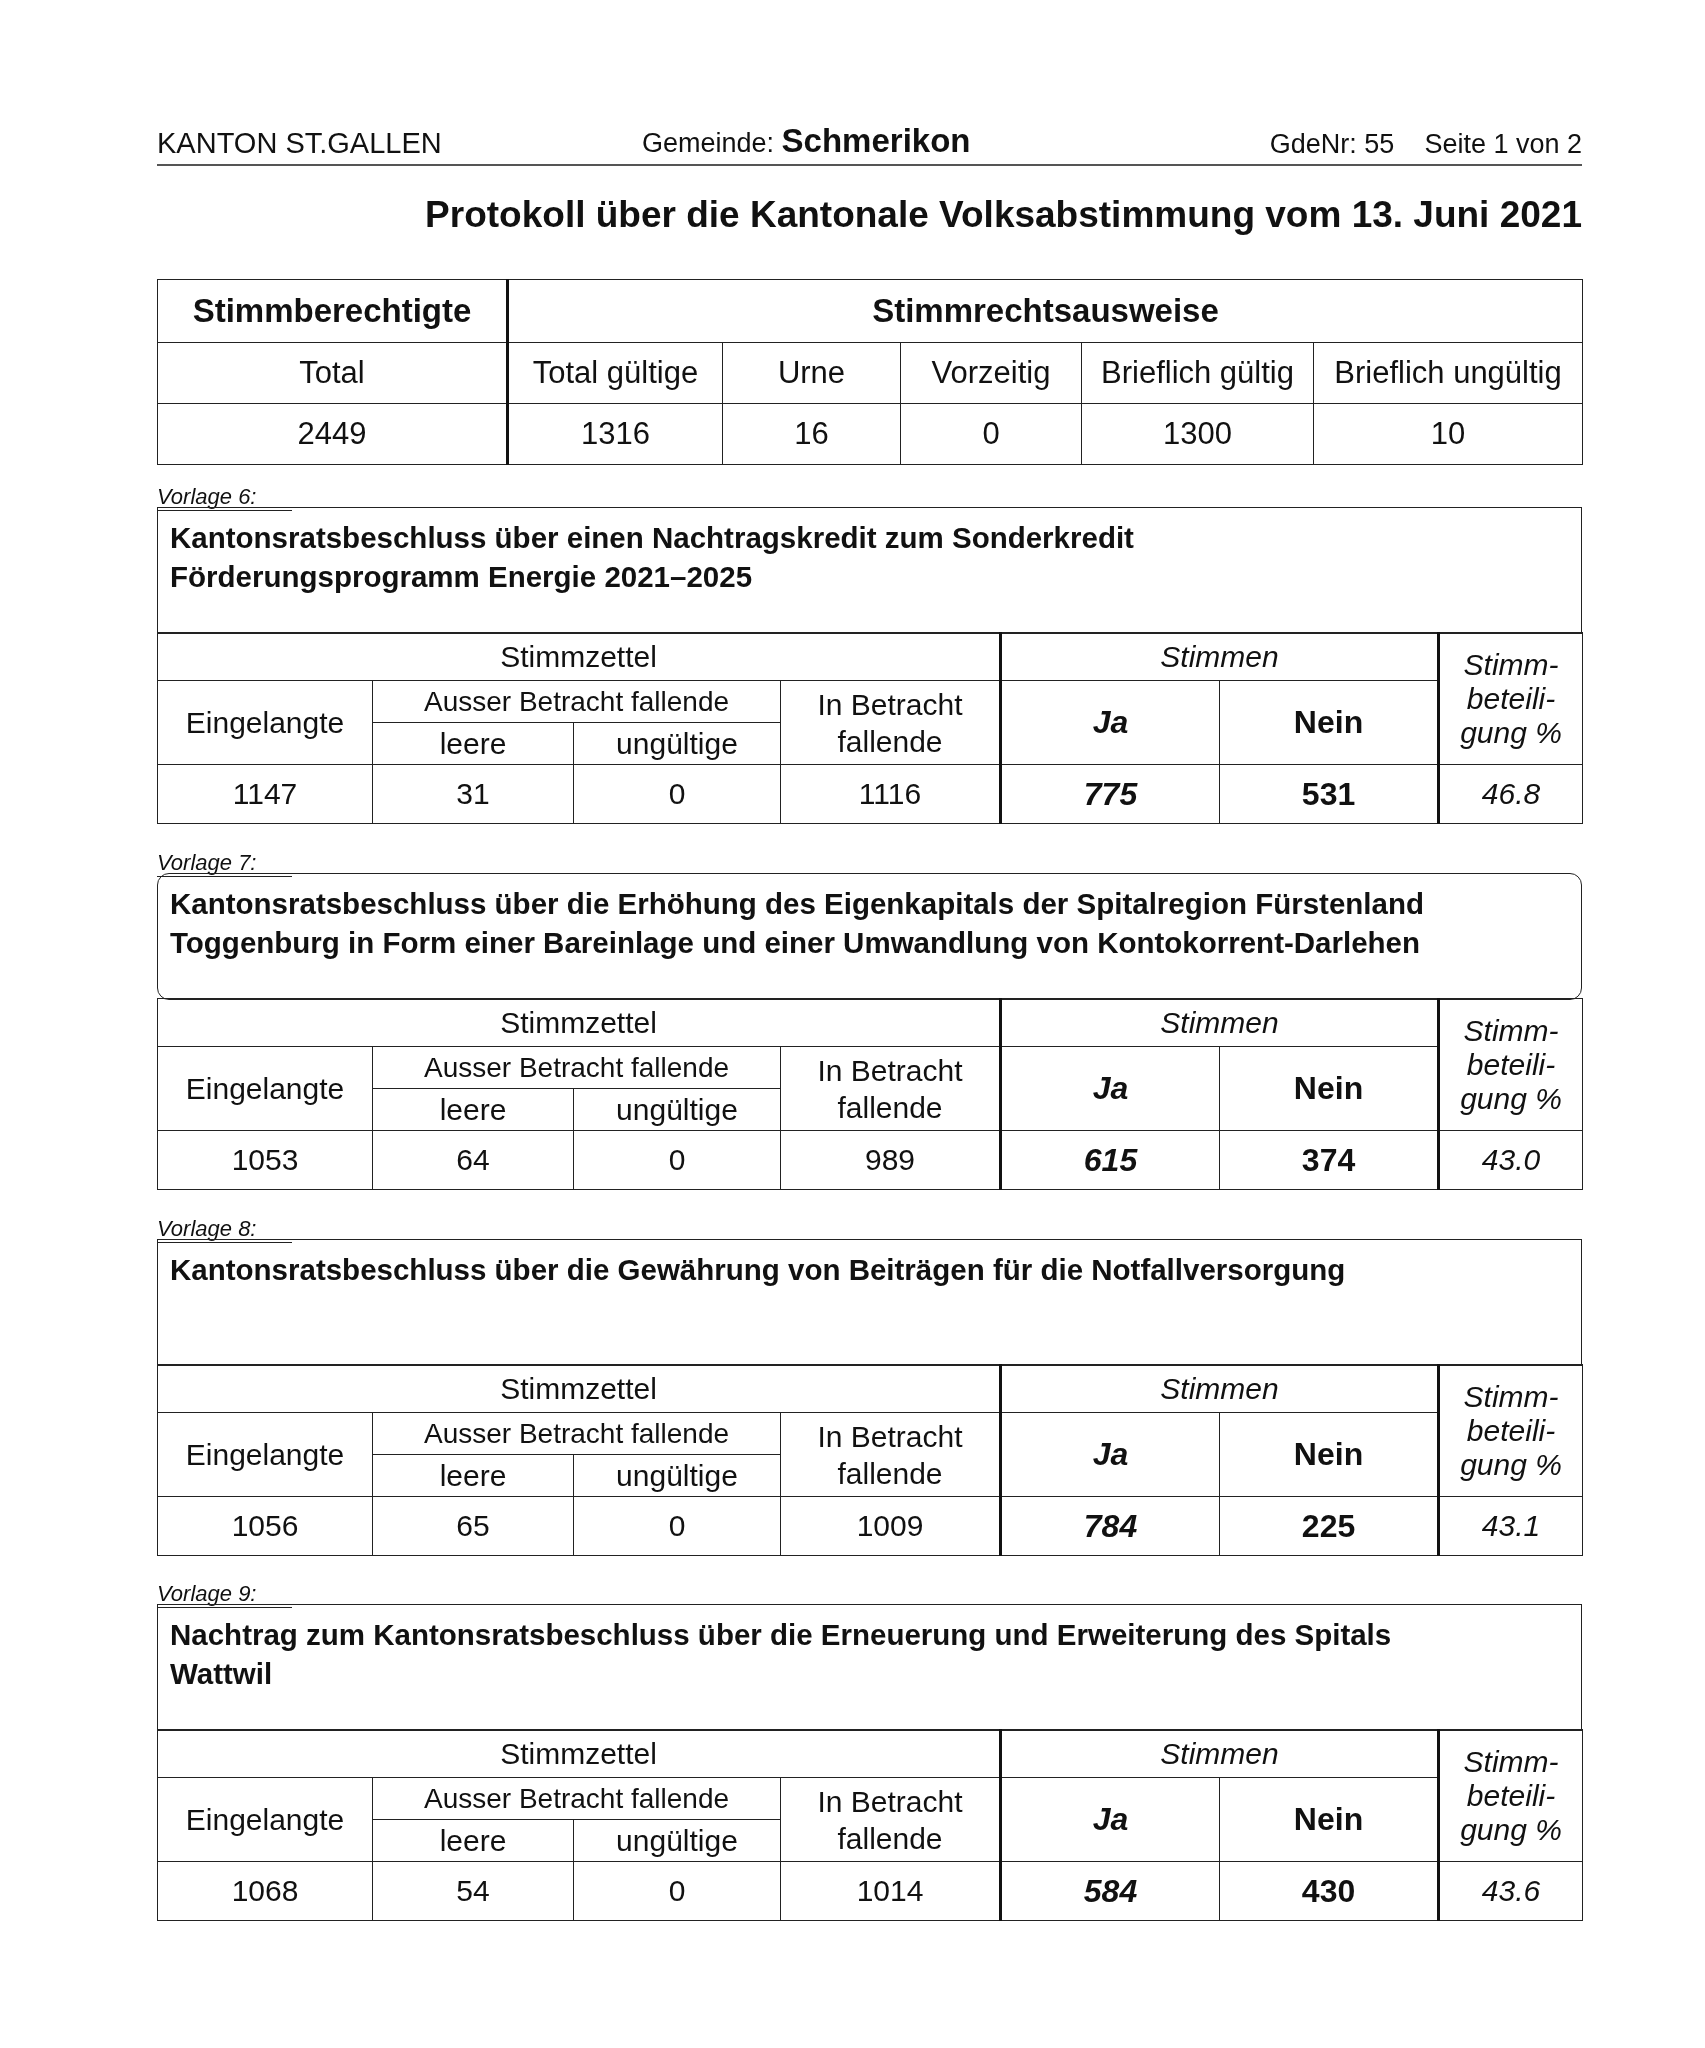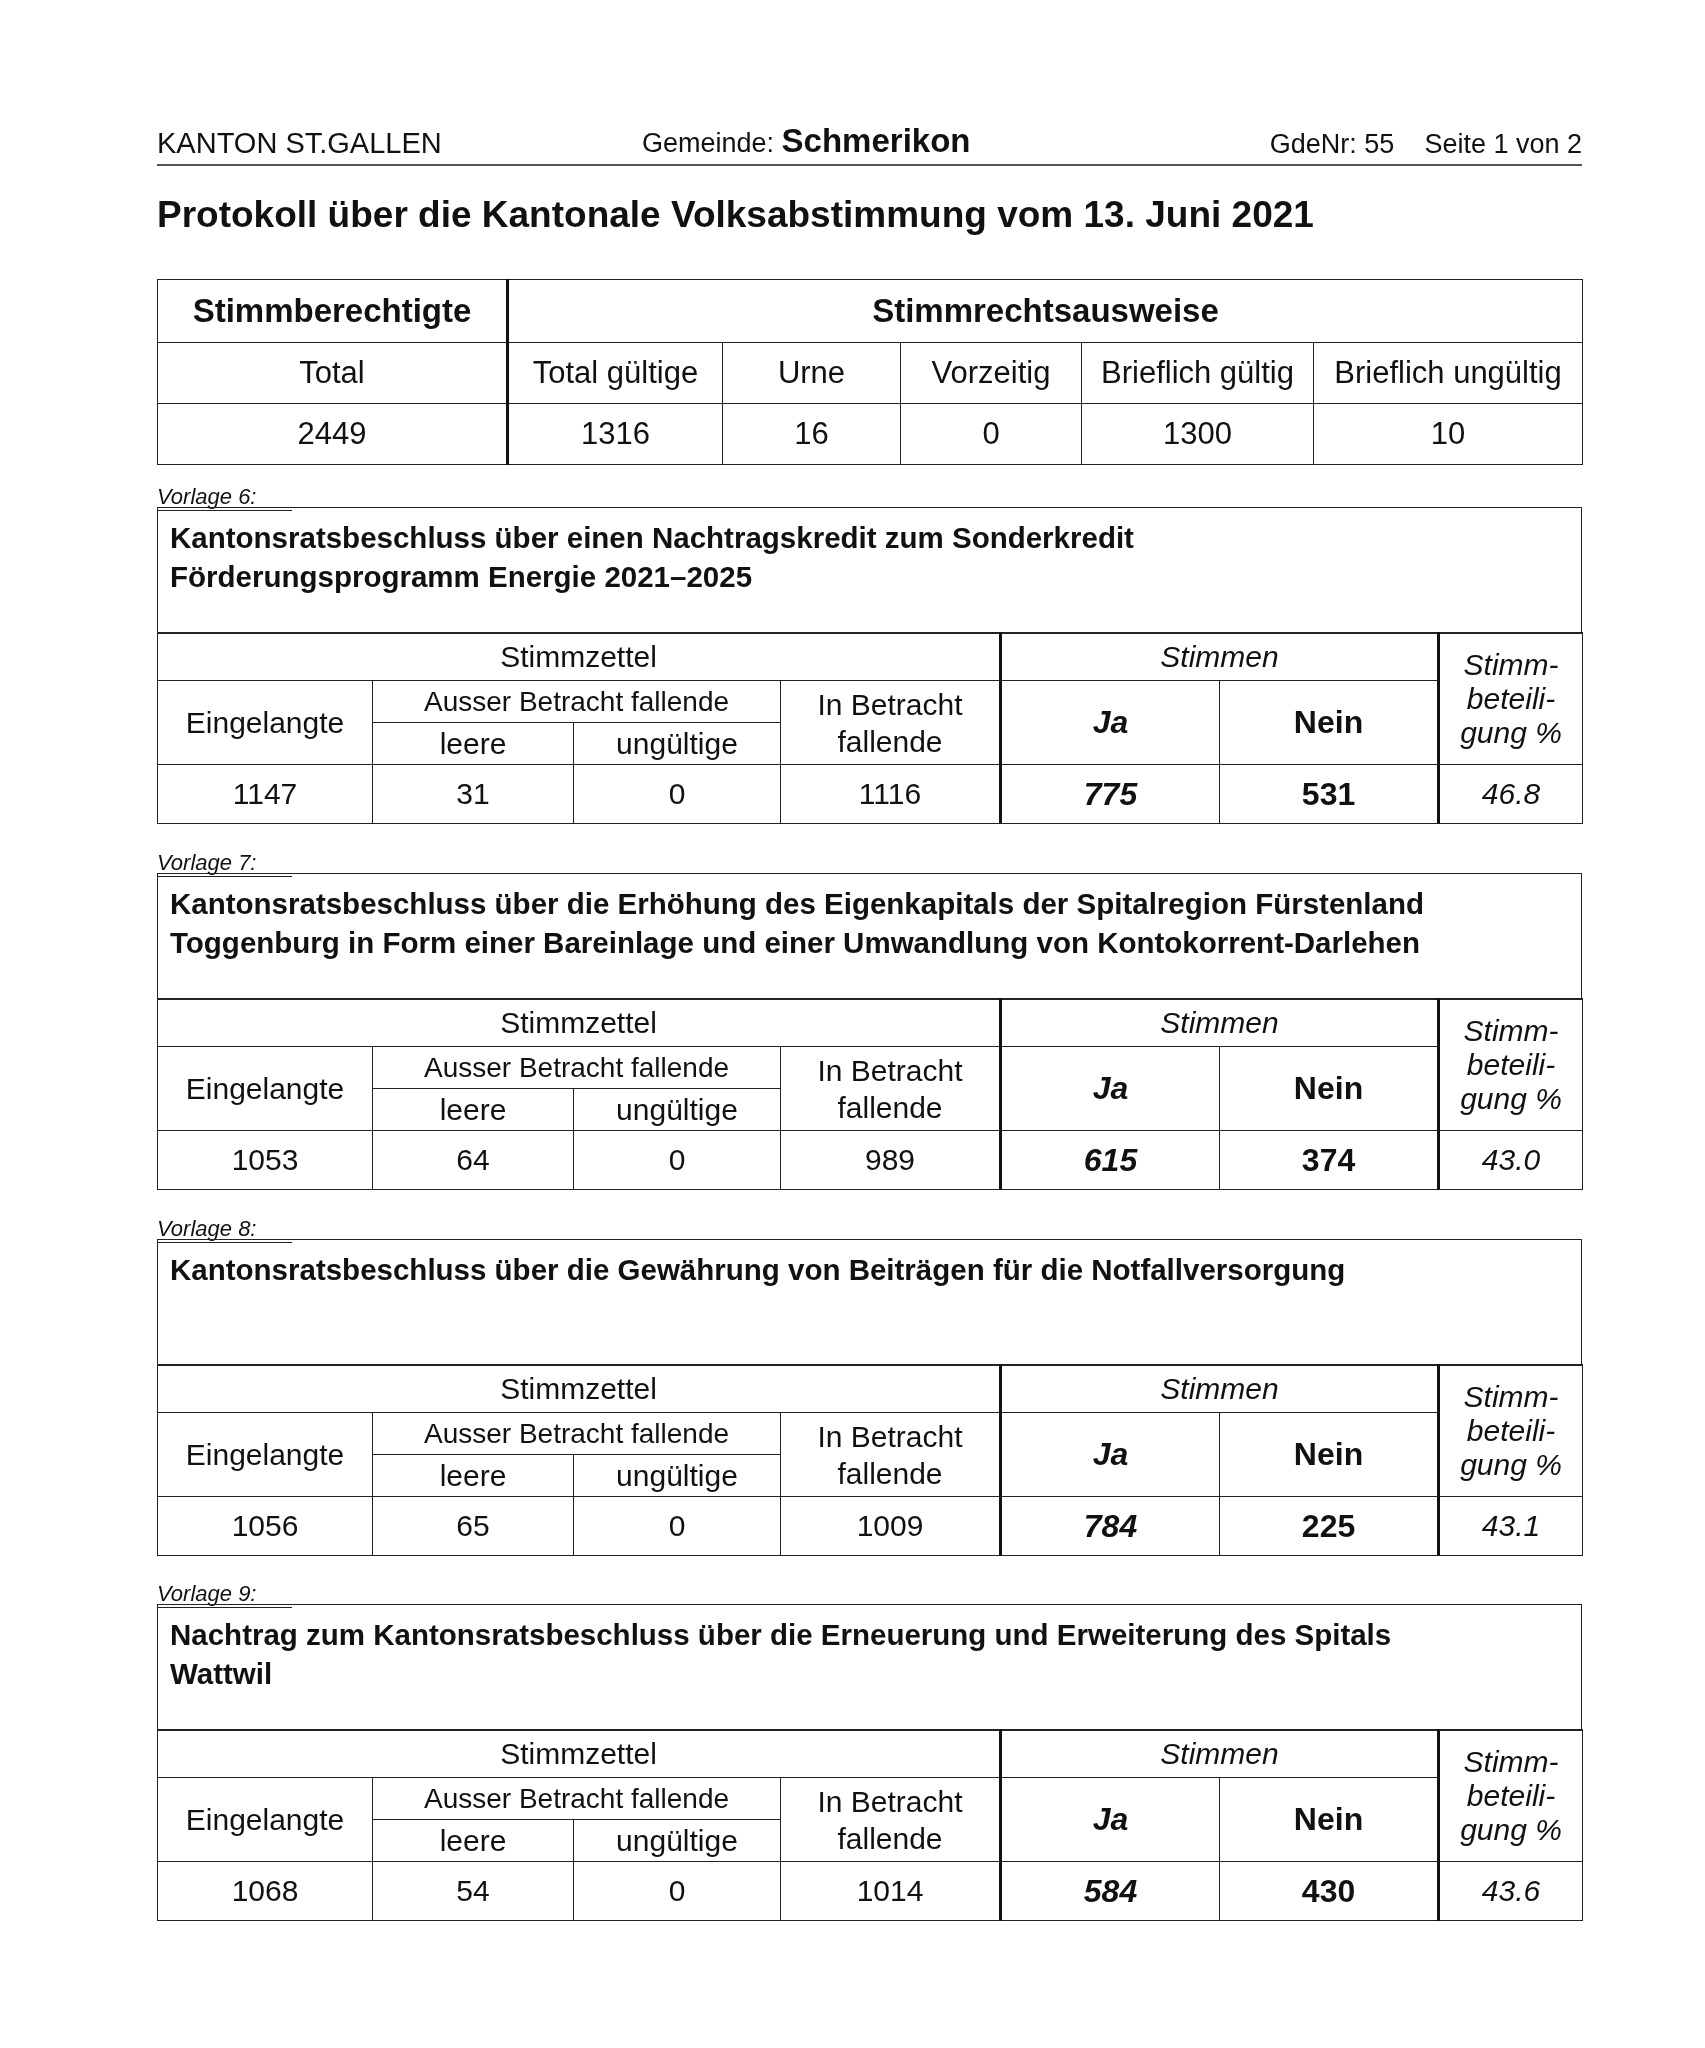--- a/index.html
+++ b/index.html
@@ -2,21 +2,21 @@
 <html><head>
 <meta charset="utf-8">
 <style>
   html, body { margin:0; padding:0; background:#ffffff; }
   body { width:1705px; height:2048px; position:relative; font-family:"Liberation Sans", sans-serif; color:#111; overflow:hidden; }
   .hdr { position:absolute; left:157px; top:112px; width:1425px; height:44px; border-bottom:2px solid #555;margin-top:8px; }
   .hdr .k { position:absolute; left:0; bottom:4px; font-size:29px; }
   .hdr .g { position:absolute; left:485px; bottom:4px; font-size:27px; }
   .hdr .g b { font-size:33px; font-weight:bold; }
   .hdr .r { position:absolute; right:0; bottom:4px; font-size:27px; white-space:pre; }
-  .title { position:absolute; left:157px; width:1425px; top:194px; text-align:left; font-size:37px; font-weight:bold; }
+  .title { position:absolute; left:157px; width:1425px; top:194px; text-align:right; font-size:37px; font-weight:bold; }
   table { border-collapse:collapse; position:absolute; left:157px; width:1425px; table-layout:fixed; }
   td { border:1.5px solid #222; text-align:center; vertical-align:middle; padding:0; font-size:31px; }
   .top td { height:60px; }
   .top .h { font-weight:bold; font-size:33px; height:62px; }
   .vlabel { position:absolute; left:157px; font-size:22px; font-style:italic; width:135px; border-bottom:1.5px solid #222; }
   .vbox { position:absolute; left:157px; width:1423px; border:1.5px solid #222; }
   .vtitle { padding:10px 12px 0 12px; font-size:29.5px; font-weight:bold; line-height:39px; height:116px; box-sizing:border-box; }
   .vt td { font-size:30px; }
   .vt .sub { font-size:28px; }
   .vt .b { font-weight:bold; font-size:32px; }
@@ -111,21 +111,21 @@
         <td class="thick-l b">775</td>
         <td class="b">531</td>
         <td class="thick-l">46.8</td>
       </tr>
     </tbody>
       </table>
   </div>
 
   <div>
     <div class="vlabel" style="top: 850px;">Vorlage 7:</div>
-    <div class="vbox" style="top: 873px; height: 125px;">
+    <div class="vbox" style="top: 873px; height: 125px; border-radius: 12px;">
       <div class="vtitle">
         <div>Kantonsratsbeschluss über die Erhöhung des Eigenkapitals der Spitalregion Fürstenland</div>
         <div>Toggenburg in Form einer Bareinlage und einer Umwandlung von Kontokorrent-Darlehen</div>
       </div>
     </div>
     <table class="vt" style="top: 998px;">
       <colgroup>
           <col style="width:215px">
           <col style="width:201px">
           <col style="width:207px">

